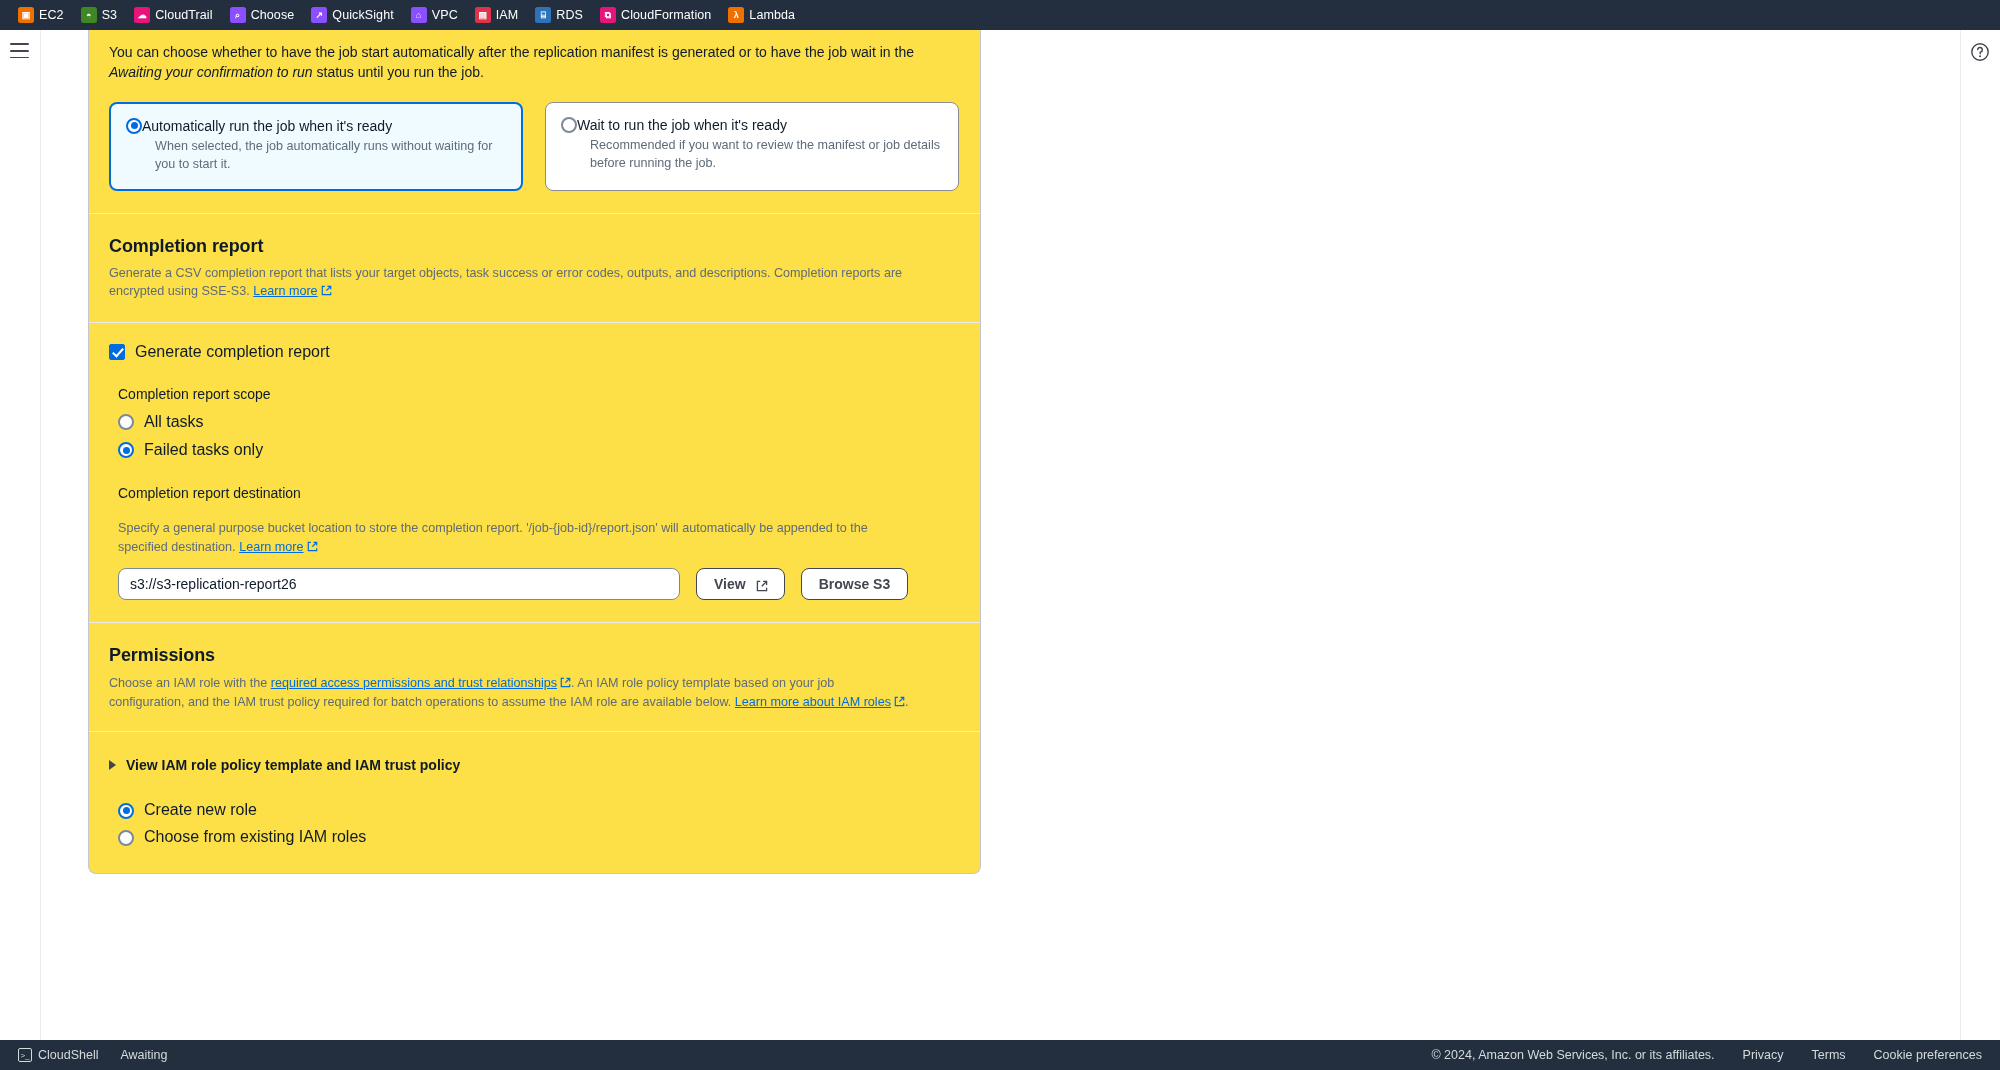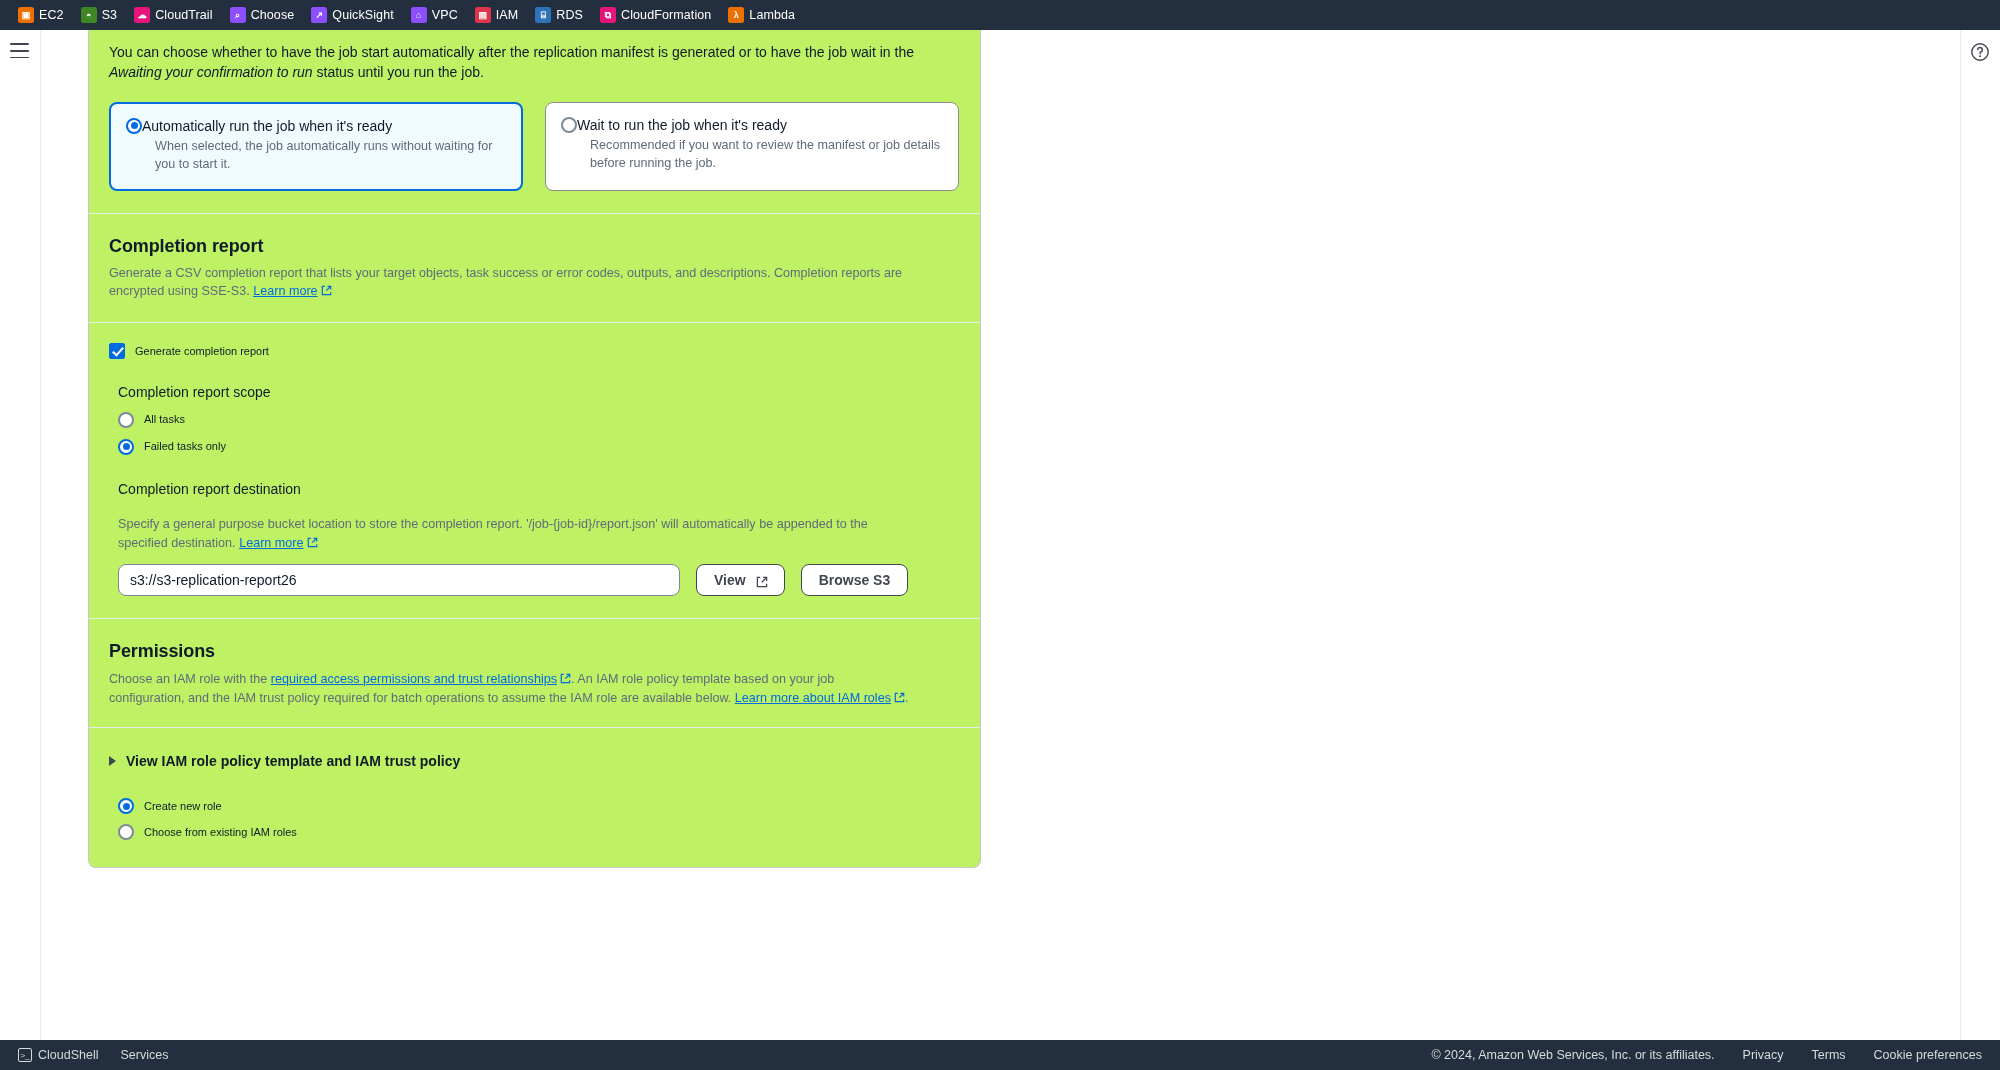--- a/index.html
+++ b/index.html
@@ -75,21 +75,21 @@
     width: 1919px; height: 1010px;
     background: #ffffff;
   }
 
   .form-col {
     position: absolute; left: 47px; top: 0px;
     width: 893px;
   }
 
   .card {
-    background: #bef264;
+    background: #fde047;
     border: 1px solid #c6c6cd;
     border-top: none;
     border-radius: 0 0 8px 8px;
   }
 
   .sec { padding: 0 20px; }
   .sec-divider { border-top: 1px solid #e9ebed; }
 
   .p-body {
     font-size: 14px; color: #0f1b2a;
@@ -146,21 +146,21 @@
   .cb::after {
     content: ""; position: absolute;
     left: 5px; top: 1.5px; width: 4px; height: 9px;
     border: solid #fff; border-width: 0 2px 2px 0;
     transform: rotate(42deg);
   }
   .opt-row {
     display: flex; align-items: center; gap: 10px;
     cursor: pointer;
   }
-  .opt-label { font-size: 11px; color: #0f1b2a; }
+  .opt-label { font-size: 16px; color: #0f1b2a; }
 
   
   .field-row { display: flex; gap: 16px; align-items: stretch; }
   .txt {
     width: 562px; height: 32px;
     border: 1px solid #7d8998; border-radius: 8px;
     padding: 0 11px; font-size: 14px; color: #0f1b2a;
     font-family: "Liberation Sans", sans-serif;
     background: #fff; outline: none;
   }
@@ -431,21 +431,21 @@
 
 
 </div>
 
 <div class="bottombar">
   <div class="bb-left">
     <span class="bb-item" style="display:flex;align-items:center;">
       <span class="shell-ico">&gt;_</span>
       <span>CloudShell</span>
     </span>
-    <span class="bb-item">Services</span>
+    <span class="bb-item">Awaiting</span>
   </div>
   <div class="bb-right">
     <span class="bb-static">© 2024, Amazon Web Services, Inc. or its affiliates.</span>
     <span class="bb-item">Privacy</span>
     <span class="bb-item">Terms</span>
     <span class="bb-item">Cookie preferences</span>
   </div>
 </div>
 
 </body></html>

